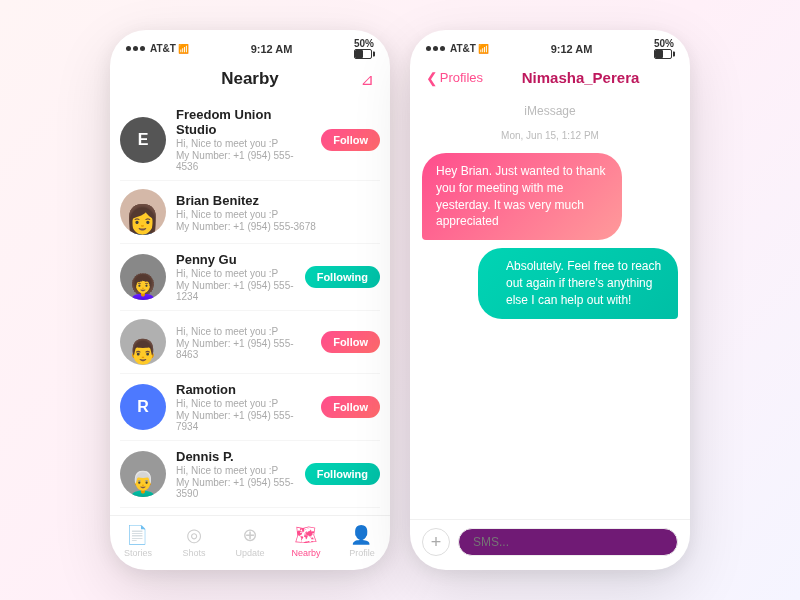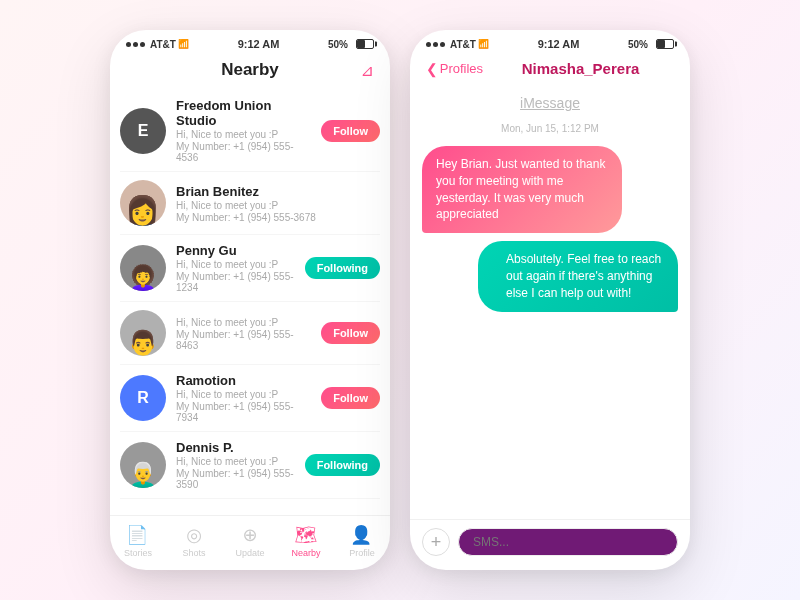--- a/index.html
+++ b/index.html
@@ -34,21 +34,21 @@
       justify-content: space-between;
       align-items: center;
       padding: 8px 16px 4px;
       font-size: 10px;
       font-weight: 600;
       color: #333;
       flex-shrink: 0;
     }
     .status-left { display: flex; align-items: center; gap: 2px; }
     .status-dot { width: 5px; height: 5px; border-radius: 50%; background: #333; display: inline-block; }
-    .status-right { display: flex; gap: 8px; }
+    .status-right { display: flex; gap: 0; flex-direction: column; }
     .battery-icon {
       width: 18px; height: 10px; border: 1.5px solid #333; border-radius: 2px; position: relative; display: inline-block;
     }
     .battery-icon::after {
       content: ''; position: absolute; right: -4px; top: 50%; transform: translateY(-50%);
       width: 2px; height: 5px; background: #333; border-radius: 0 1px 1px 0;
     }
     .battery-fill { height: 100%; width: 50%; background: #333; border-radius: 1px; }
     .wifi-icon { font-size: 9px; }
     
@@ -157,23 +157,22 @@
     }
     .messages-area::-webkit-scrollbar { display: none; }
     .msg-date {
       text-align: center;
       font-size: 10px;
       color: #bbb;
       margin: 4px 0;
     }
     .imessage-label {
       text-align: center;
-      font-size: 14px;
+      font-size: 12px;
       color: #bbb;
-      text-decoration: underline;
     }
     .bubble {
       max-width: 200px;
       padding: 10px 14px;
       border-radius: 24px;
       font-size: 12px;
       line-height: 1.4;
       color: #fff;
     }
     .bubble-sent {

